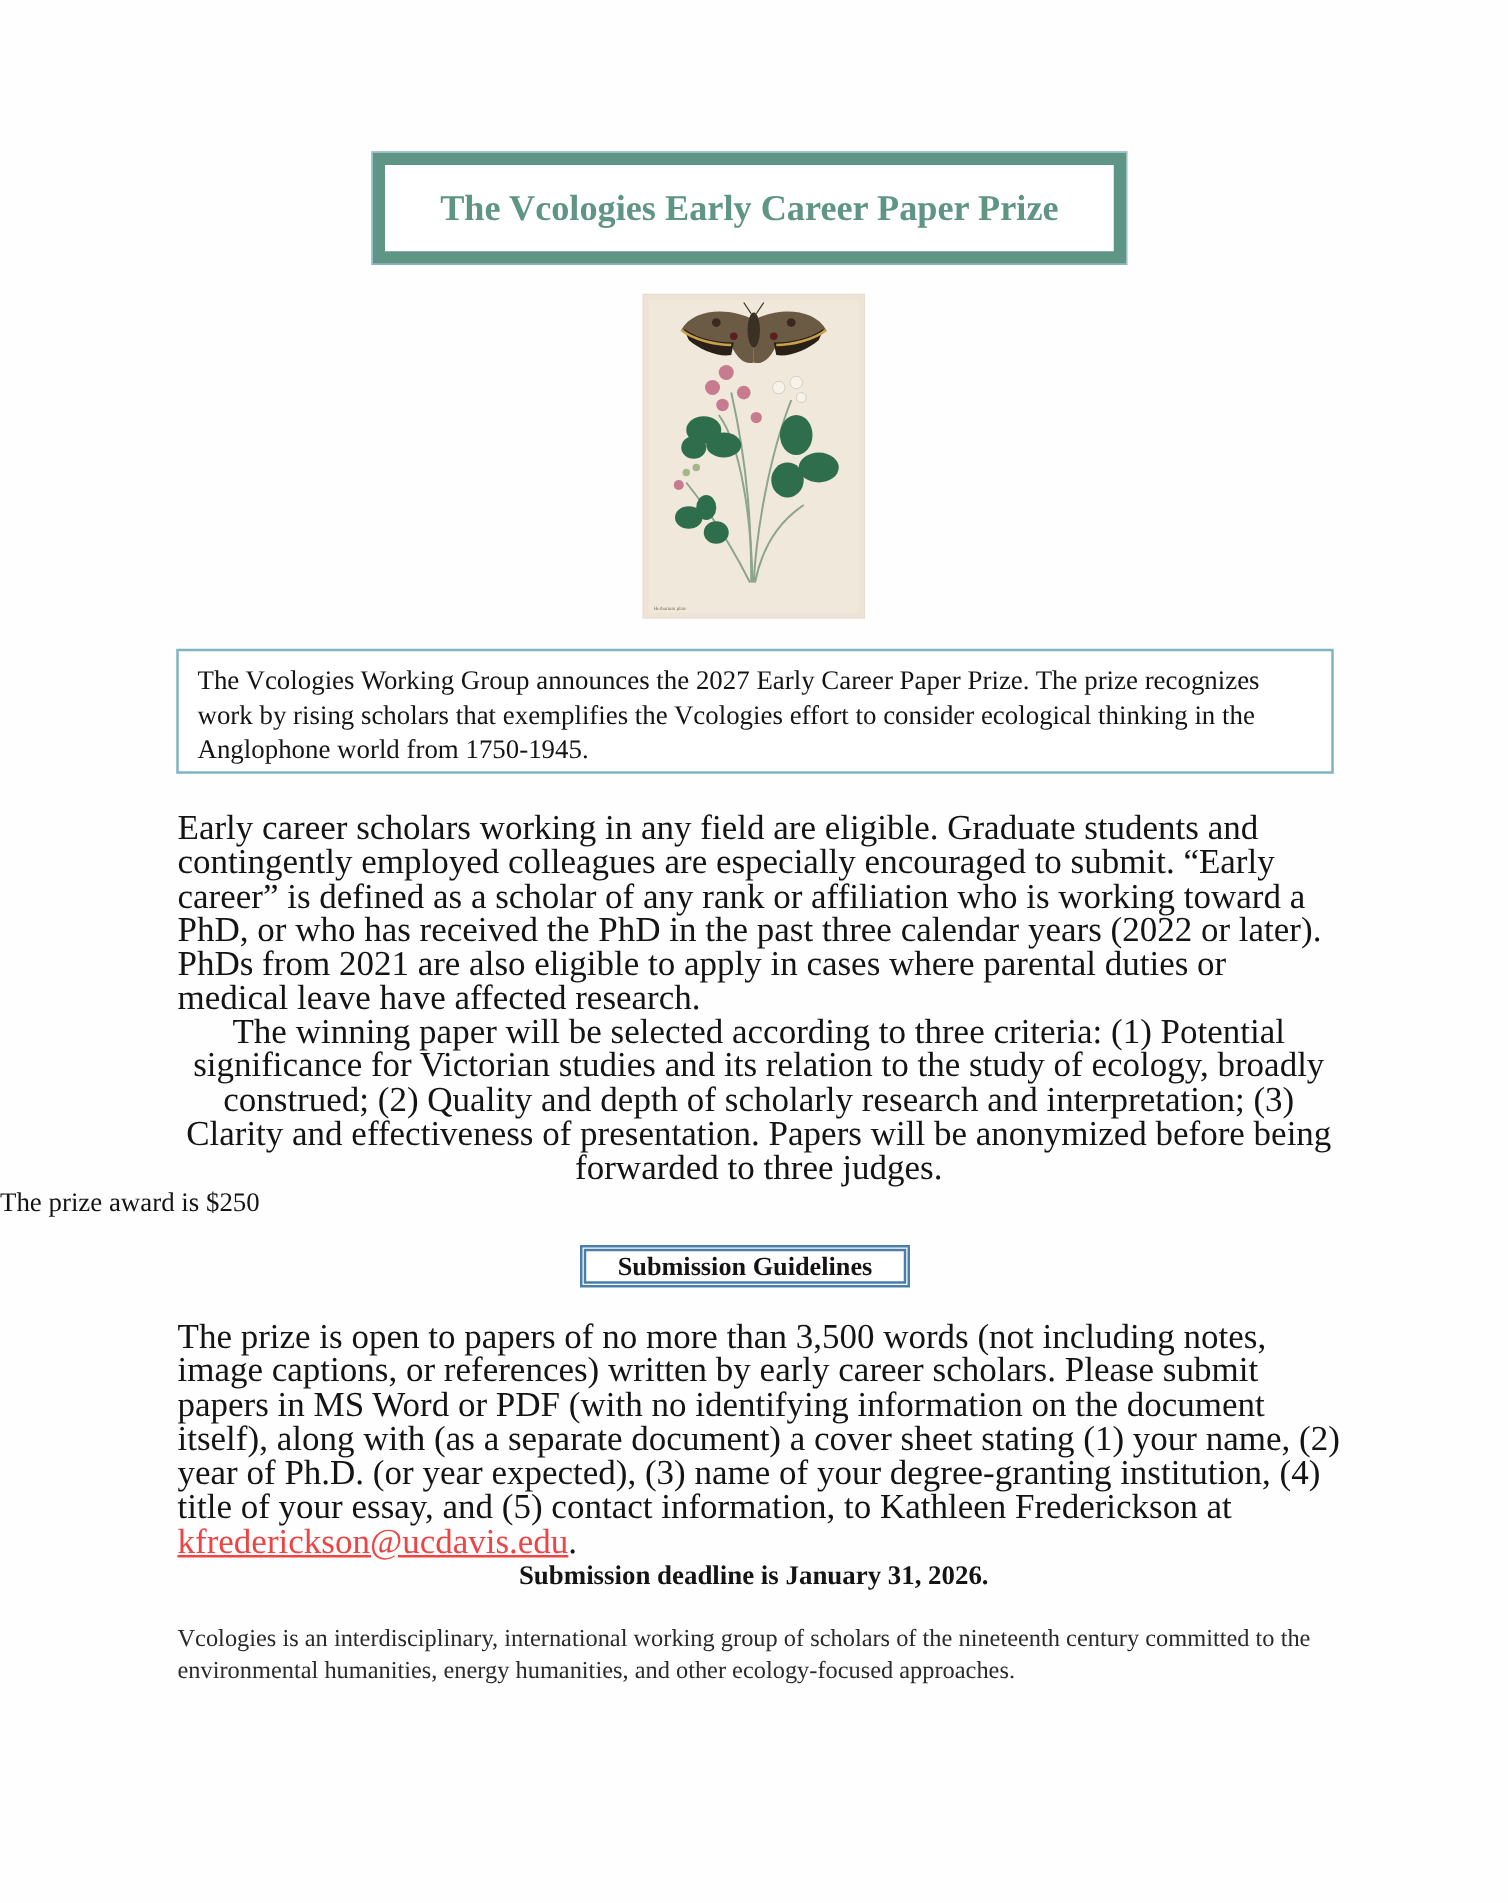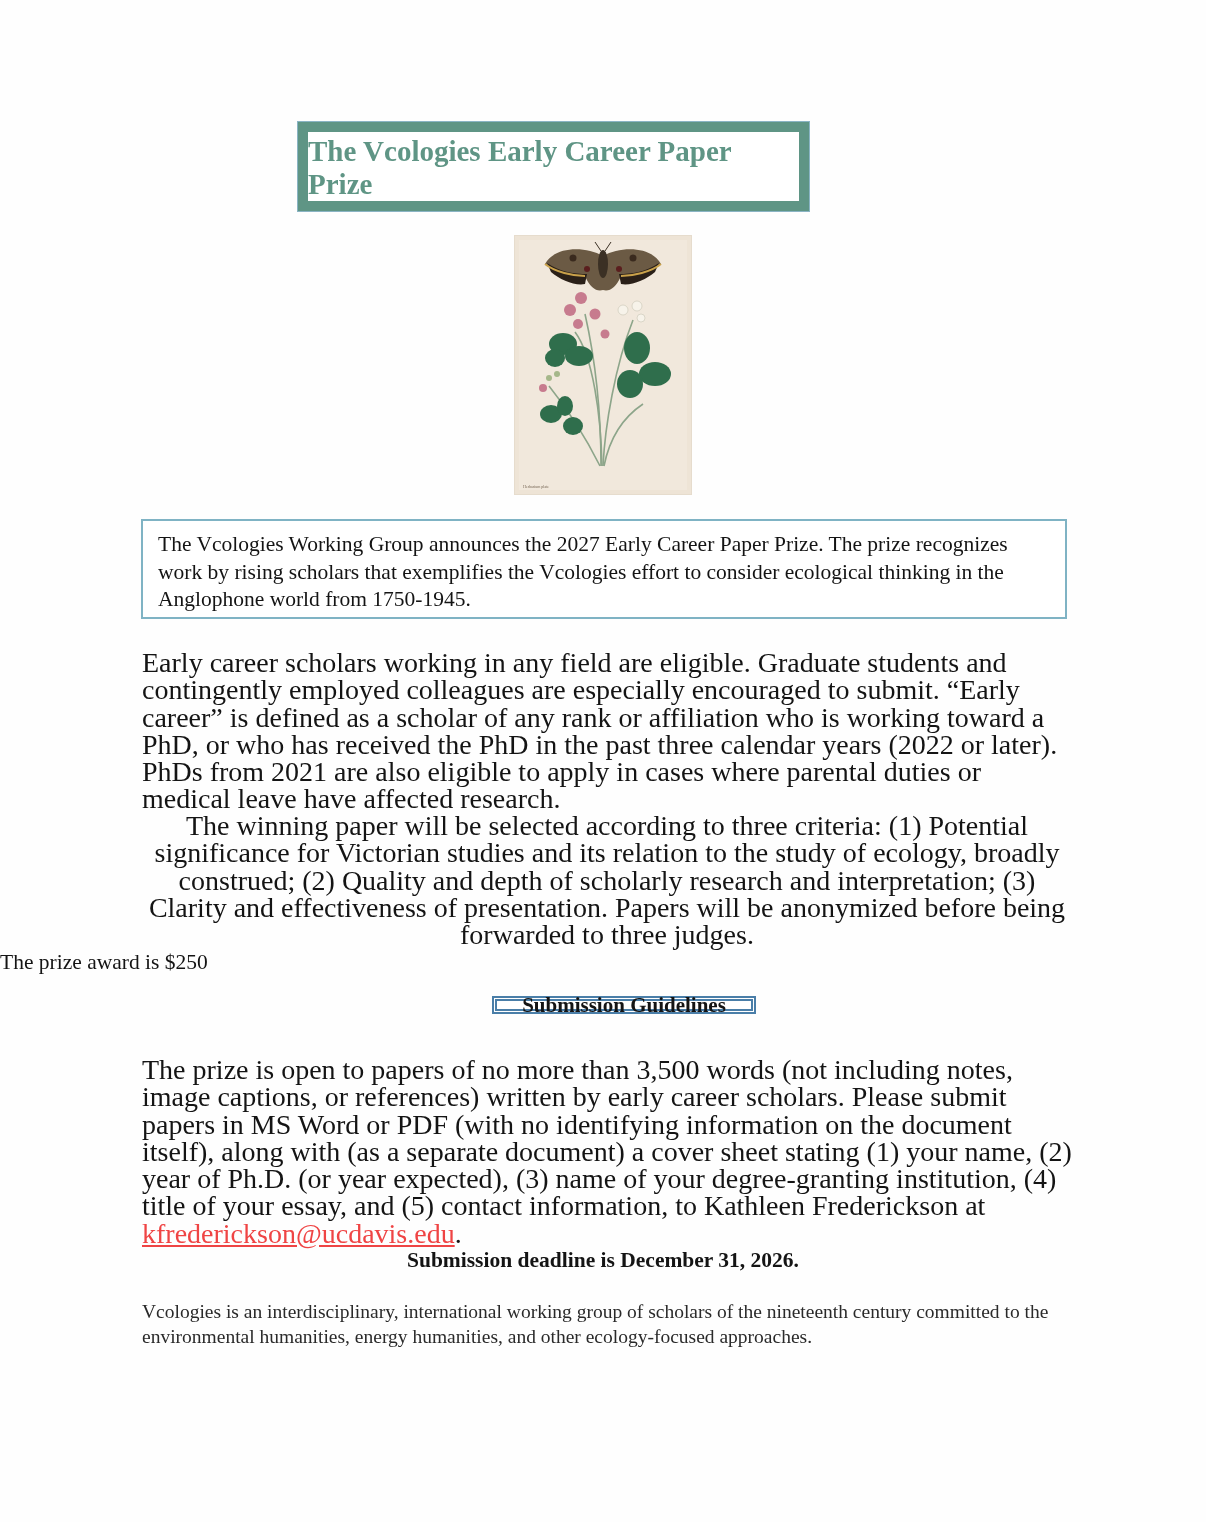--- a/index.html
+++ b/index.html
@@ -12,21 +12,21 @@
       height: 1522px;
       position: relative;
       font-family: "Liberation Serif", "DejaVu Serif", serif;
       color: #141414;
       overflow: hidden;
     }
     .title-box {
       position: absolute;
       left: 298px;
       top: 122px;
-      width: 511px;
+      width: 603px;
       height: 89px;
       box-sizing: border-box;
       border: 10px solid #5f9585;
       outline: 1px solid #8ab4c4;
       background: #ffffff;
       display: flex;
       align-items: center;
       justify-content: center;
     }
     .title-text {
@@ -73,24 +73,24 @@
       position: absolute;
       left: 0;
       width: 1206px;
       top: 948px;
       text-align: left;
       font-size: 21.5px;
       line-height: 28px;
     }
     .guidelines-box {
       position: absolute;
-      left: 492px;
+      left: 464px;
       top: 996px;
       width: 264px;
-      height: 18px;
+      height: 34px;
       box-sizing: border-box;
       border: 4px double #4a7ea8;
       border-width: 5px;
       background: #ffffff;
       display: flex;
       align-items: center;
       justify-content: center;
     }
     .guidelines-text {
       font-weight: bold;
@@ -200,15 +200,15 @@
 <p class="para p2">The winning paper will be selected according to three criteria: (1) Potential significance for Victorian studies and its relation to the study of ecology, broadly construed; (2) Quality and depth of scholarly research and interpretation; (3) Clarity and effectiveness of presentation. Papers will be anonymized before being forwarded to three judges.</p>
 
 <div class="award">The prize award is $250</div>
 
 <div class="guidelines-box">
   <span class="guidelines-text">Submission Guidelines</span>
 </div>
 
 <p class="para p3"><span>The prize is open to papers of no more than 3,500 words (not including notes, image captions, or references) written by early career scholars. Please submit papers in MS Word or PDF (with no identifying information on the document itself), along with (as a separate document) a cover sheet stating (1) your name, (2) year of Ph.D. (or year expected), (3) name of your degree-granting institution, (4) title of your essay, and (5) contact information, to Kathleen Frederickson at </span><a class="email-link" href="mailto:kfrederickson@ucdavis.edu">kfrederickson@ucdavis.edu</a><span>.</span></p>
 
-<div class="deadline">Submission deadline is December 31, 2026.</div>
+<div class="deadline">Submission deadline is January 31, 2026.</div>
 
 <p class="footer-note">Vcologies is an interdisciplinary, international working group of scholars of the nineteenth century committed to the environmental humanities, energy humanities, and other ecology-focused approaches.</p>
 
 </body></html>

